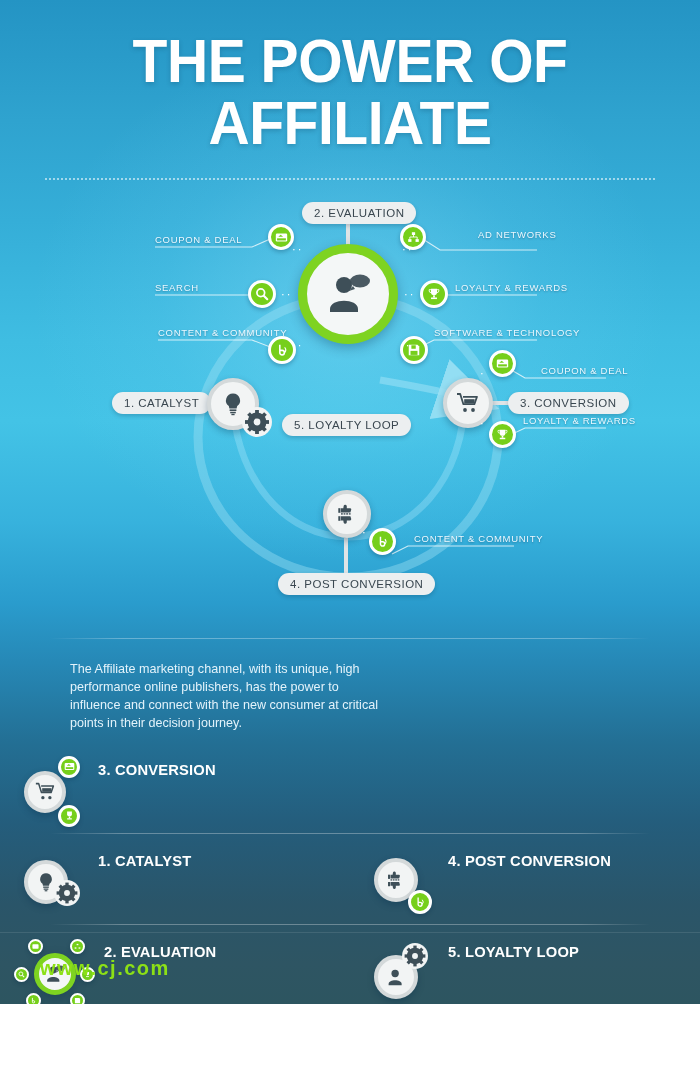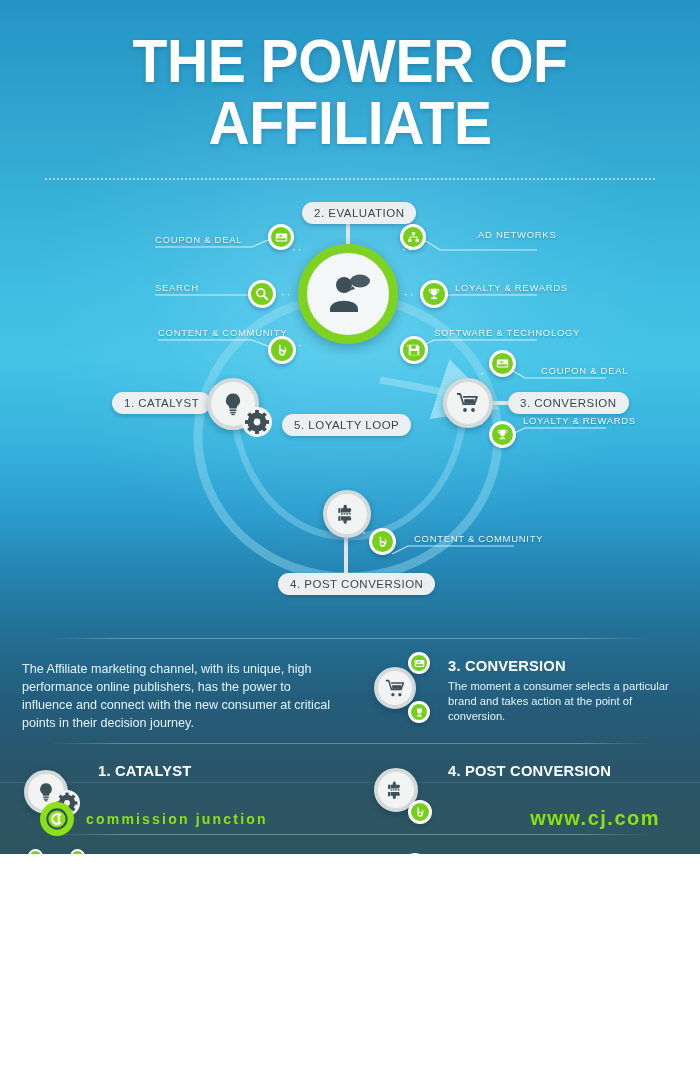--- a/index.html
+++ b/index.html
@@ -3,21 +3,21 @@
 <meta charset="utf-8">
 <style>
   * { box-sizing: border-box; margin: 0; padding: 0; }
   html, body {
     width: 700px; height: 1082px;
     font-family: "Liberation Sans", sans-serif;
     overflow: hidden;
   }
   #page {
     position: relative;
-    width: 700px; height: 854px;
+    width: 700px; height: 1004px;
     background: linear-gradient(180deg,
         #2494c4 0%,
         #2fa3cf 12%,
         #35aed8 22%,
         #3fbde2 34%,
         #43c3e6 42%,
         #37b2dd 52%,
         #2a9ccd 60%,
         #2688b6 66%,
         #236f94 74%,
@@ -354,21 +354,21 @@
     </div>
     <div class="dots" style="left:362px;top:335px;">·</div>
 
   </div>
 
   <div class="details">
     <div class="hr" style="width:600px;"></div>
 
     <div class="grid">
 
-      <div class="cell intro" style="padding-right:10px;">
+      <div class="cell intro" style="padding-right:10px;margin-left:48px;">
         <p>The Affiliate marketing channel, with its unique, high performance online publishers, has the power to influence and connect with the new consumer at critical points in their decision journey.</p>
       </div>
 
       <div class="cell">
         <div class="icoWrap">
           <div class="node grey" style="left:2px; top:12px; width:42px; height:42px; position:absolute;">
             <svg width="21" height="21" viewBox="0 0 24 24">
               <path d="M1 3 h3.2 l3.2 10.2 h11 l2.6 -7.4 h-14" fill="none" stroke="#3e4f58" stroke-width="1.8" stroke-linejoin="round"></path>
               <rect x="8.2" y="8.2" width="10.4" height="4.2" fill="#3e4f58"></rect>
               <circle cx="9" cy="19" r="1.9" fill="#3e4f58"></circle>
@@ -385,21 +385,20 @@
           <div class="gnode" style="left:36px; top:46px; width:22px; height:22px;">
             <svg width="11" height="11" viewBox="0 0 16 16">
                 <path d="M4.5 2 h7 v4 a3.5 3.5 0 0 1 -7 0z" fill="#fff"></path>
                 <rect x="7" y="9.6" width="2" height="2.4" fill="#fff"></rect>
                 <rect x="4.6" y="12" width="6.8" height="1.8" fill="#fff"></rect>
               </svg>
           </div>
         </div>
         <div class="txt">
           <h3>3. CONVERSION</h3>
-          <p>The moment a consumer selects a particular brand and takes action at the point of conversion.</p>
         </div>
       </div>
 
       <div style="width:700px;">
         <div class="hr" style="width:600px;"></div>
       </div>
 
       <div class="cell">
         <div class="icoWrap">
           <div class="node grey" style="left:2px; top:10px; width:44px; height:44px; position:absolute;">
@@ -547,26 +546,16 @@
         </div>
         <div class="txt">
           <h3>5. LOYALTY LOOP</h3>
         </div>
       </div>
 
     </div>
   </div>
 
   <div class="footer">
-    <div class="brand">
-      <div class="cj-logo">
-        <svg width="22" height="22" viewBox="0 0 24 24">
-          <circle cx="12" cy="12" r="10.5" fill="none" stroke="#2d5560" stroke-width="2.2"></circle>
-          <path d="M15.5 7.5 a5.5 5.5 0 1 0 0 9" fill="none" stroke="#fff" stroke-width="2.4" stroke-linecap="round"></path>
-          <path d="M14 7 v8.2 a2.4 2.4 0 0 1 -3.6 2" fill="none" stroke="#fff" stroke-width="2.4" stroke-linecap="round"></path>
-        </svg>
-      </div>
-      <div class="brand-name">commission junction</div>
-    </div>
     <div class="url">www.cj.com</div>
   </div>
 
 </div>
 
 </body></html>

